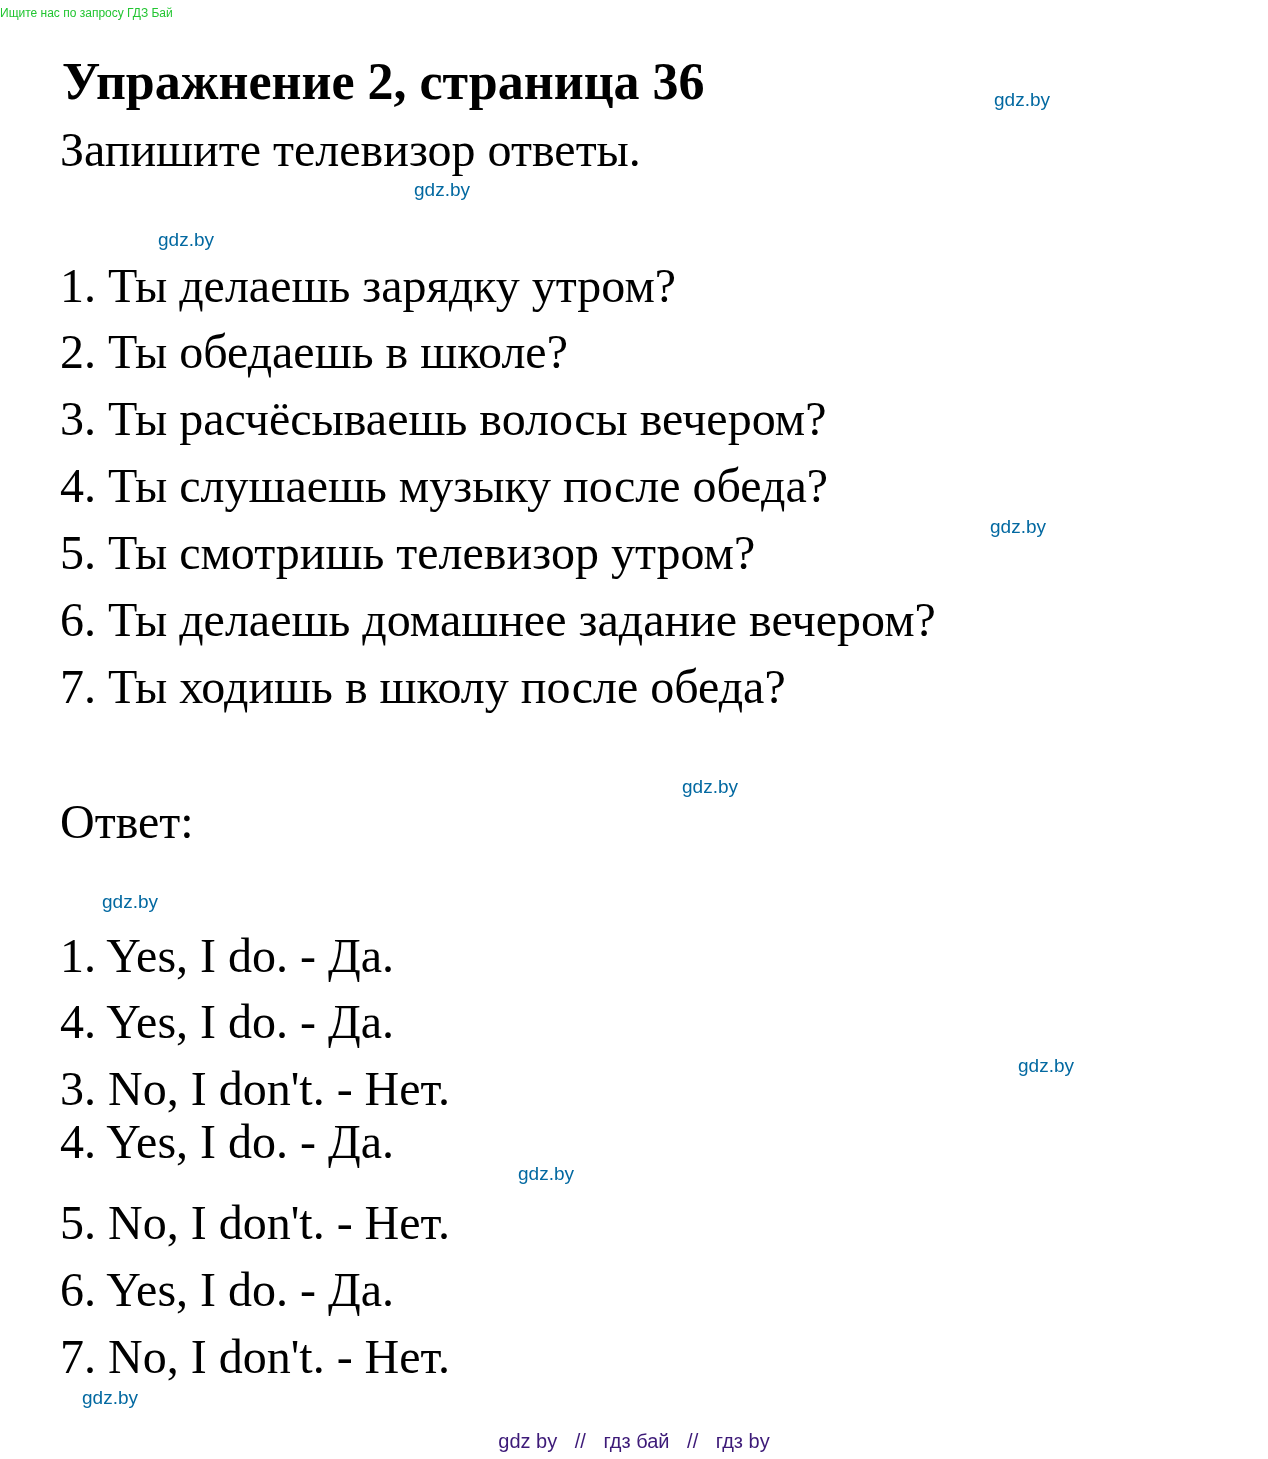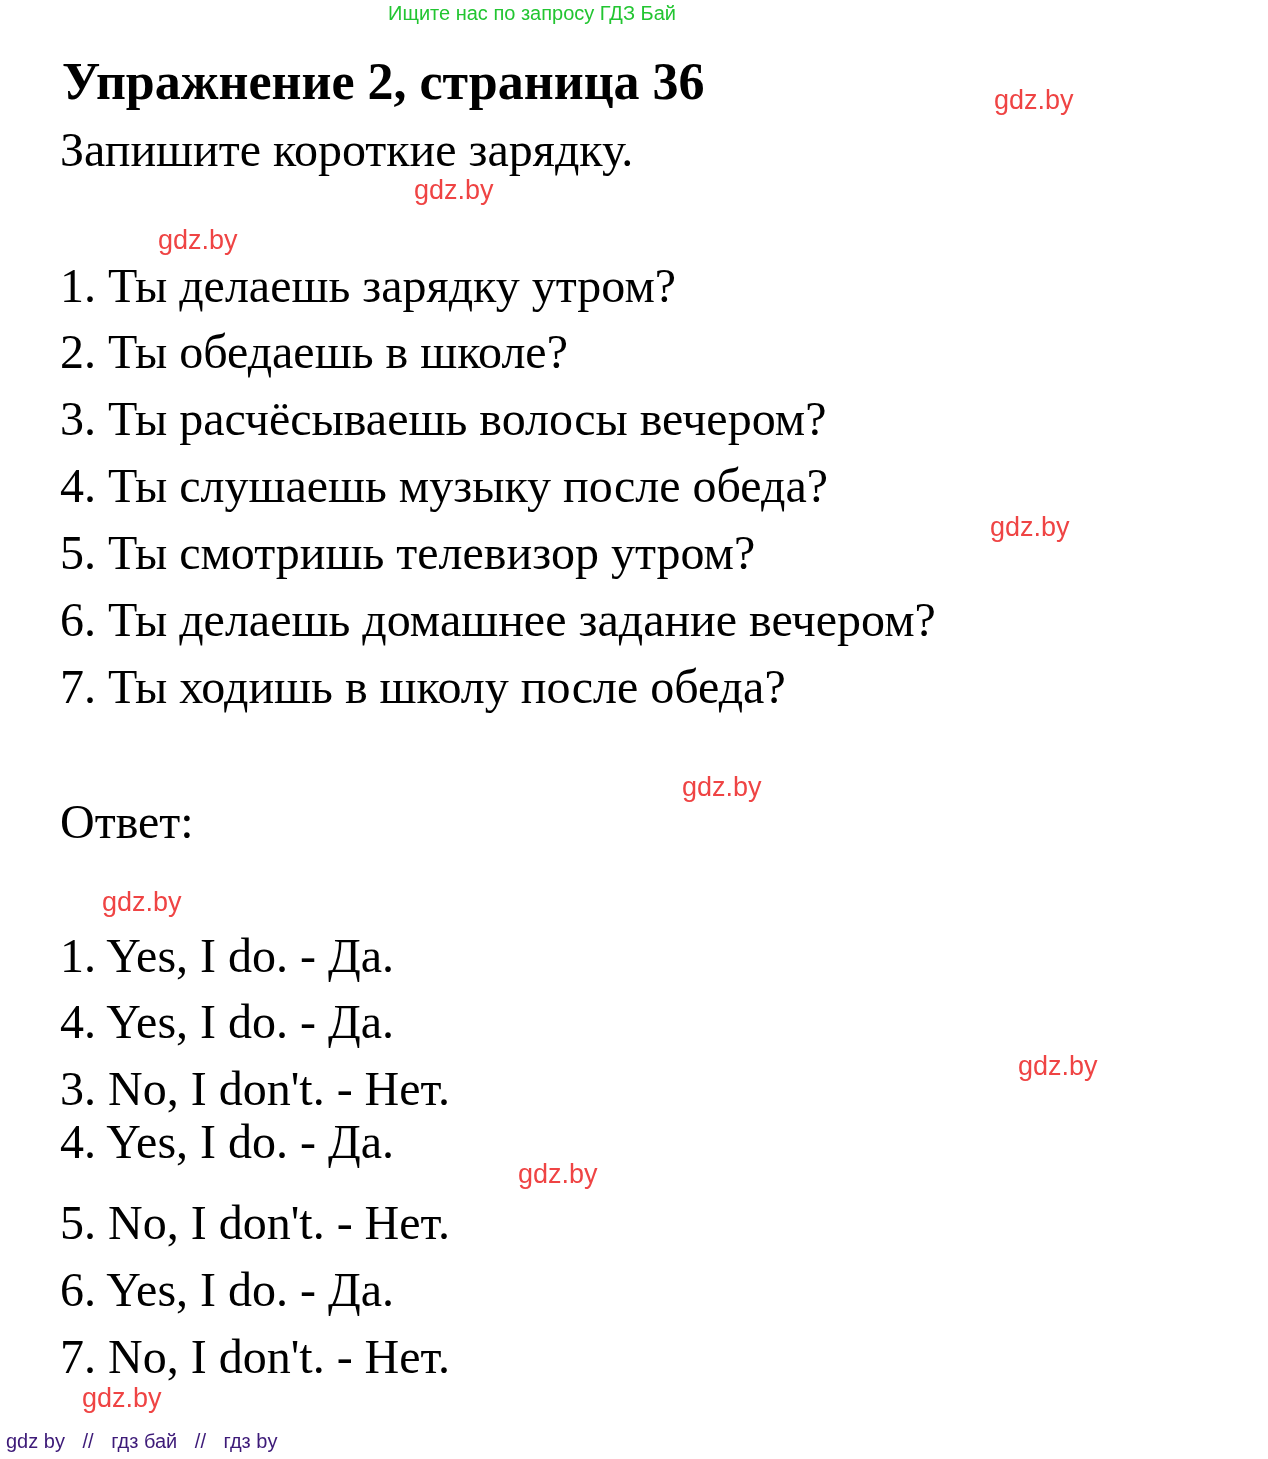--- a/index.html
+++ b/index.html
@@ -1,32 +1,32 @@
 <!DOCTYPE html>
 <html><head>
 <meta charset="utf-8">
 <style>
   html, body { margin: 0; padding: 0; background: #ffffff; }
   body { width: 1268px; height: 1459px; position: relative; overflow: hidden; font-family: "Liberation Serif", serif; color: #000; }
   .abs { position: absolute; white-space: nowrap; }
-  .top-banner { left: 0; width: 1064px; top: 0; text-align: center; font-family: "Liberation Sans", sans-serif; font-size: 20px; color: #22c531; line-height: 26px; }
+  .top-banner { left: 0; width: 1064px; top: 0; text-align: left; font-family: "Liberation Sans", sans-serif; font-size: 12px; color: #22c531; line-height: 26px; }
   .title { left: 62px; top: 52px; font-size: 52px; font-weight: bold; line-height: 60px; }
   .subtitle { left: 60px; top: 120px; font-size: 48px; line-height: 60px; }
-  .wm { font-family: "Liberation Sans", sans-serif; font-size: 27px; color: #ef4444; line-height: 32px; }
+  .wm { font-family: "Liberation Sans", sans-serif; font-size: 19px; color: #0369a1; line-height: 32px; }
   .line { left: 60px; font-size: 48px; line-height: 60px; }
-  .footer { left: 0; width: 1268px; top: 1428px; text-align: left; font-family: "Liberation Sans", sans-serif; font-size: 20px; color: #3d1a78; line-height: 26px; }
+  .footer { left: 0; width: 1268px; top: 1428px; text-align: center; font-family: "Liberation Sans", sans-serif; font-size: 20px; color: #3d1a78; line-height: 26px; }
   .footer span { margin: 0 6px; }
 </style>
 </head>
 <body>
 
 <div class="abs top-banner">Ищите нас по запросу ГДЗ Бай</div>
 
 <div class="abs title">Упражнение 2, страница 36</div>
-<div class="abs subtitle">Запишите короткие зарядку.</div>
+<div class="abs subtitle">Запишите телевизор ответы.</div>
 
 <div class="abs wm" style="left:994px; top:84px;">gdz.by</div>
 <div class="abs wm" style="left:414px; top:174px;">gdz.by</div>
 <div class="abs wm" style="left:158px; top:224px;">gdz.by</div>
 
 <div>
   <div class="abs line" style="top:256px;">1. Ты делаешь зарядку утром?</div>
   <div class="abs line" style="top:322px;">2. Ты обедаешь в школе?</div>
   <div class="abs line" style="top:389px;">3. Ты расчёсываешь волосы вечером?</div>
   <div class="abs line" style="top:456px;">4. Ты слушаешь музыку после обеда?</div>

